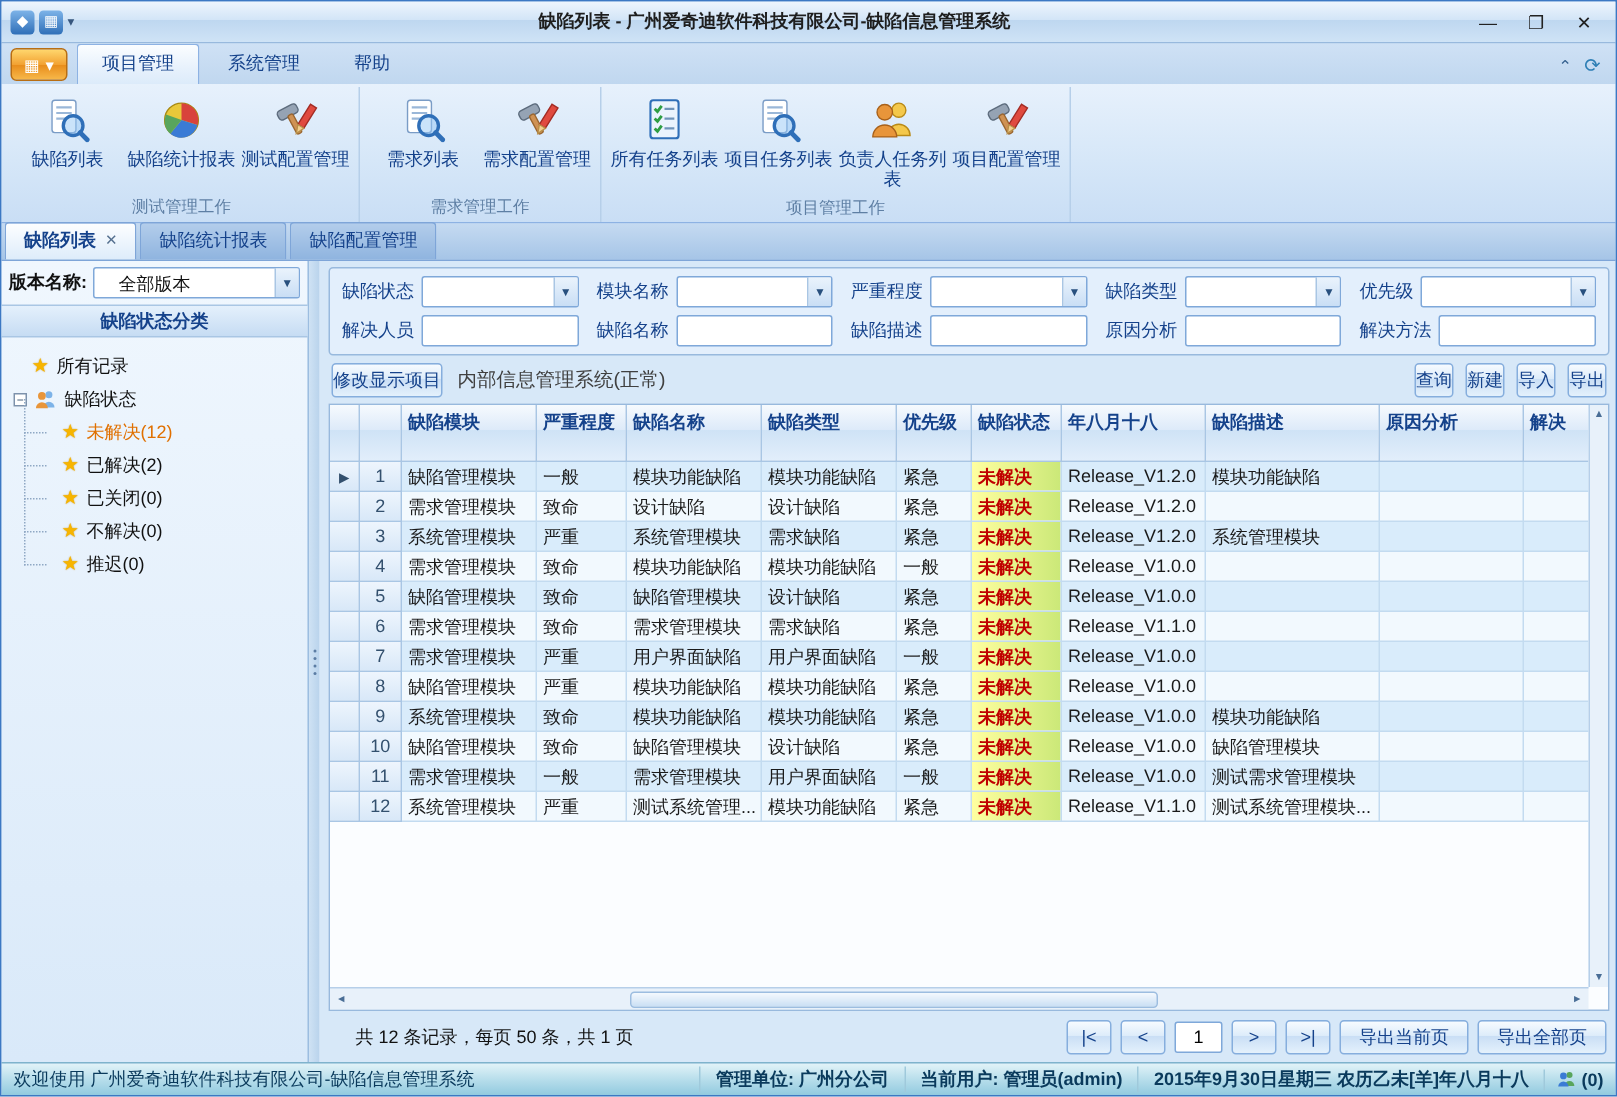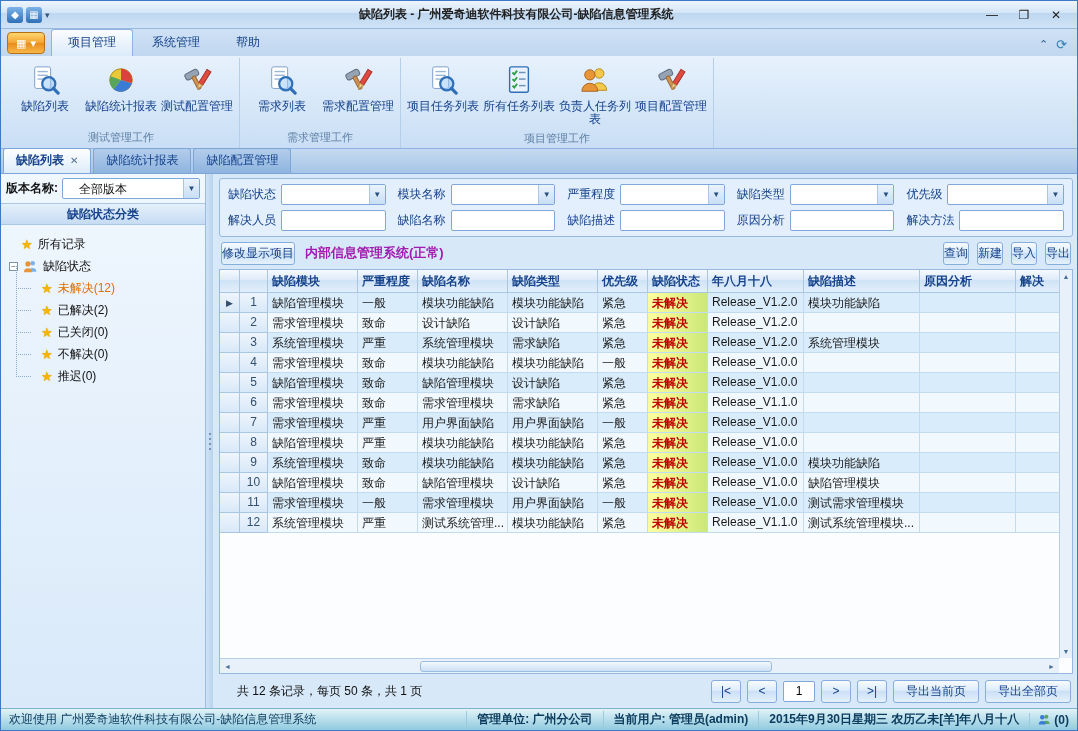--- a/index.html
+++ b/index.html
@@ -87,29 +87,29 @@
   .frow:last-child { margin-bottom:0; }
   .ffield { display:flex; align-items:center; gap:5px; min-width:0; }
   .ffield label { color:#15428b; white-space:nowrap; }
   .tinput { flex:1; height:21px; min-width:0; border:1px solid #7fa8d9; border-radius:2px; background:#fff;
     font:inherit; padding:0 4px; }
 
   
   .actionbar { height:32px; flex:0 0 32px; display:flex; align-items:center; gap:10px; padding:4px 2px; }
   .btn { height:23px; padding:0 0; border:1px solid #86aedd; border-radius:3px; color:#15428b; font:inherit;
     background:linear-gradient(#f7fbff,#ddecfa 45%,#c9def5 46%,#e4f1fc); cursor:default; }
-  .systitle { font-weight:bold; font-size:13px; color:#a21caf; flex:1; }
+  .systitle { font-weight:normal; font-size:13px; color:#404040; flex:1; }
   .abar-right { display:flex; gap:8px;font-family:Liberation Mono, monospace; }
 
   
   .gridwrap { flex:1; position:relative; border:1px solid #98b9dd; background:#fbfdff; min-height:0; overflow:hidden; }
   .gclip { position:absolute; left:0; top:0; right:13px; bottom:15px; overflow:hidden; background:#fbfdff; }
   :root { --cols: 20px 28px 90px 60px 90px 90px 50px 60px 96px 116px 96px 70px; }
   .ghead, .trow { display:grid; grid-template-columns:var(--cols); }
-  .ghead { height:23px; }
+  .ghead { height:38px; }
   .ghead .hcell { border-right:1px solid #a9c6e4; border-bottom:1px solid #a9c6e4; padding:3px 4px;
     background:linear-gradient(#f6fafe,#ddeaf9 45%,#cfe3f6 46%,#e2eefb); color:#15428b; font-weight:bold;
     white-space:nowrap; overflow:hidden; }
   .trow { height:20px; }
   .trow .cell { border-right:1px solid #c3dbf0; border-bottom:1px solid #c3dbf0; padding:2px 4px;
     white-space:nowrap; overflow:hidden; background:#d9ecfb; }
   .trow.alt .cell { background:#f2f9fe; }
   .trow .cell.sel, .trow .cell.num { background:linear-gradient(#eef5fd,#d8e8f8); color:#33506e; text-align:center;
     border-right:1px solid #a9c6e4; border-bottom:1px solid #a9c6e4; padding:2px 2px; }
   .trow .cell.sel { font-size:9px; line-height:16px; color:#1c3least; }
@@ -254,43 +254,43 @@
         </div>
       </div>
       <div class="rgtitle">需求管理工作</div>
     </div>
 
     <div class="rgroup">
       <div class="ritems">
         <div class="ritem">
           <span class="ricon">
             <svg viewBox="0 0 32 32" width="30" height="30">
-                <rect x="5" y="2" width="17" height="23" rx="2" fill="#fff" stroke="#7a9cc6"></rect>
-                <line x1="8" y1="7" x2="19" y2="7" stroke="#9ab7d8" stroke-width="1.5"></line>
-                <line x1="8" y1="11" x2="19" y2="11" stroke="#9ab7d8" stroke-width="1.5"></line>
-                <line x1="8" y1="15" x2="16" y2="15" stroke="#9ab7d8" stroke-width="1.5"></line>
-                <circle cx="20" cy="20" r="7" fill="rgba(150,200,245,.5)" stroke="#2f6fb8" stroke-width="2.4"></circle>
-                <line x1="25" y1="25" x2="30" y2="30" stroke="#2f6fb8" stroke-width="3.4" stroke-linecap="round"></line>
-              </svg>
-          </span>
-          <span class="rlabel">项目任务列表</span>
-        </div>
-        <div class="ritem">
-          <span class="ricon">
-            <svg viewBox="0 0 32 32" width="30" height="30">
                 <rect x="6" y="2" width="20" height="27" rx="2" fill="#eaf3fd" stroke="#2f6fb8" stroke-width="1.5"></rect>
                 <polyline points="9,8 11,10 14,6" fill="none" stroke="#2f9e44" stroke-width="2"></polyline>
                 <line x1="16" y1="8" x2="23" y2="8" stroke="#6f94ba" stroke-width="1.6"></line>
                 <polyline points="9,15 11,17 14,13" fill="none" stroke="#2f9e44" stroke-width="2"></polyline>
                 <line x1="16" y1="15" x2="23" y2="15" stroke="#6f94ba" stroke-width="1.6"></line>
                 <polyline points="9,22 11,24 14,20" fill="none" stroke="#2f9e44" stroke-width="2"></polyline>
                 <line x1="16" y1="22" x2="23" y2="22" stroke="#6f94ba" stroke-width="1.6"></line>
               </svg>
           </span>
           <span class="rlabel">所有任务列表</span>
+        </div>
+        <div class="ritem">
+          <span class="ricon">
+            <svg viewBox="0 0 32 32" width="30" height="30">
+                <rect x="5" y="2" width="17" height="23" rx="2" fill="#fff" stroke="#7a9cc6"></rect>
+                <line x1="8" y1="7" x2="19" y2="7" stroke="#9ab7d8" stroke-width="1.5"></line>
+                <line x1="8" y1="11" x2="19" y2="11" stroke="#9ab7d8" stroke-width="1.5"></line>
+                <line x1="8" y1="15" x2="16" y2="15" stroke="#9ab7d8" stroke-width="1.5"></line>
+                <circle cx="20" cy="20" r="7" fill="rgba(150,200,245,.5)" stroke="#2f6fb8" stroke-width="2.4"></circle>
+                <line x1="25" y1="25" x2="30" y2="30" stroke="#2f6fb8" stroke-width="3.4" stroke-linecap="round"></line>
+              </svg>
+          </span>
+          <span class="rlabel">项目任务列表</span>
         </div>
         <div class="ritem">
           <span class="ricon">
             <svg viewBox="0 0 32 32" width="30" height="30">
                 <circle cx="20.5" cy="9" r="5" fill="#f4c84b" stroke="#b98a17"></circle>
                 <path d="M12.5 27 a8 8 0 0 1 16 0 Z" fill="#f4c84b" stroke="#b98a17"></path>
                 <circle cx="10.5" cy="10.5" r="5.5" fill="#e8953a" stroke="#a8611a"></circle>
                 <path d="M2 28 a8.5 8.5 0 0 1 17 0 Z" fill="#e8953a" stroke="#a8611a"></path>
               </svg>
           </span>

